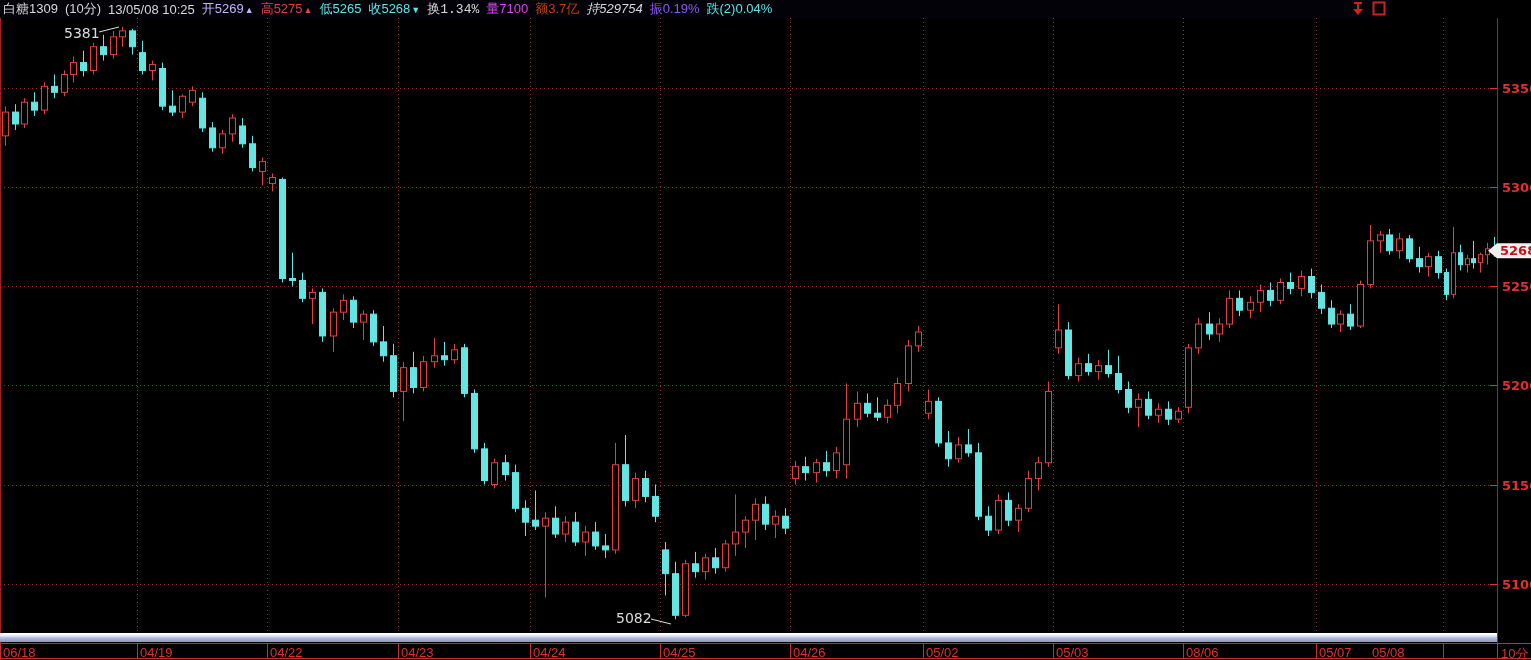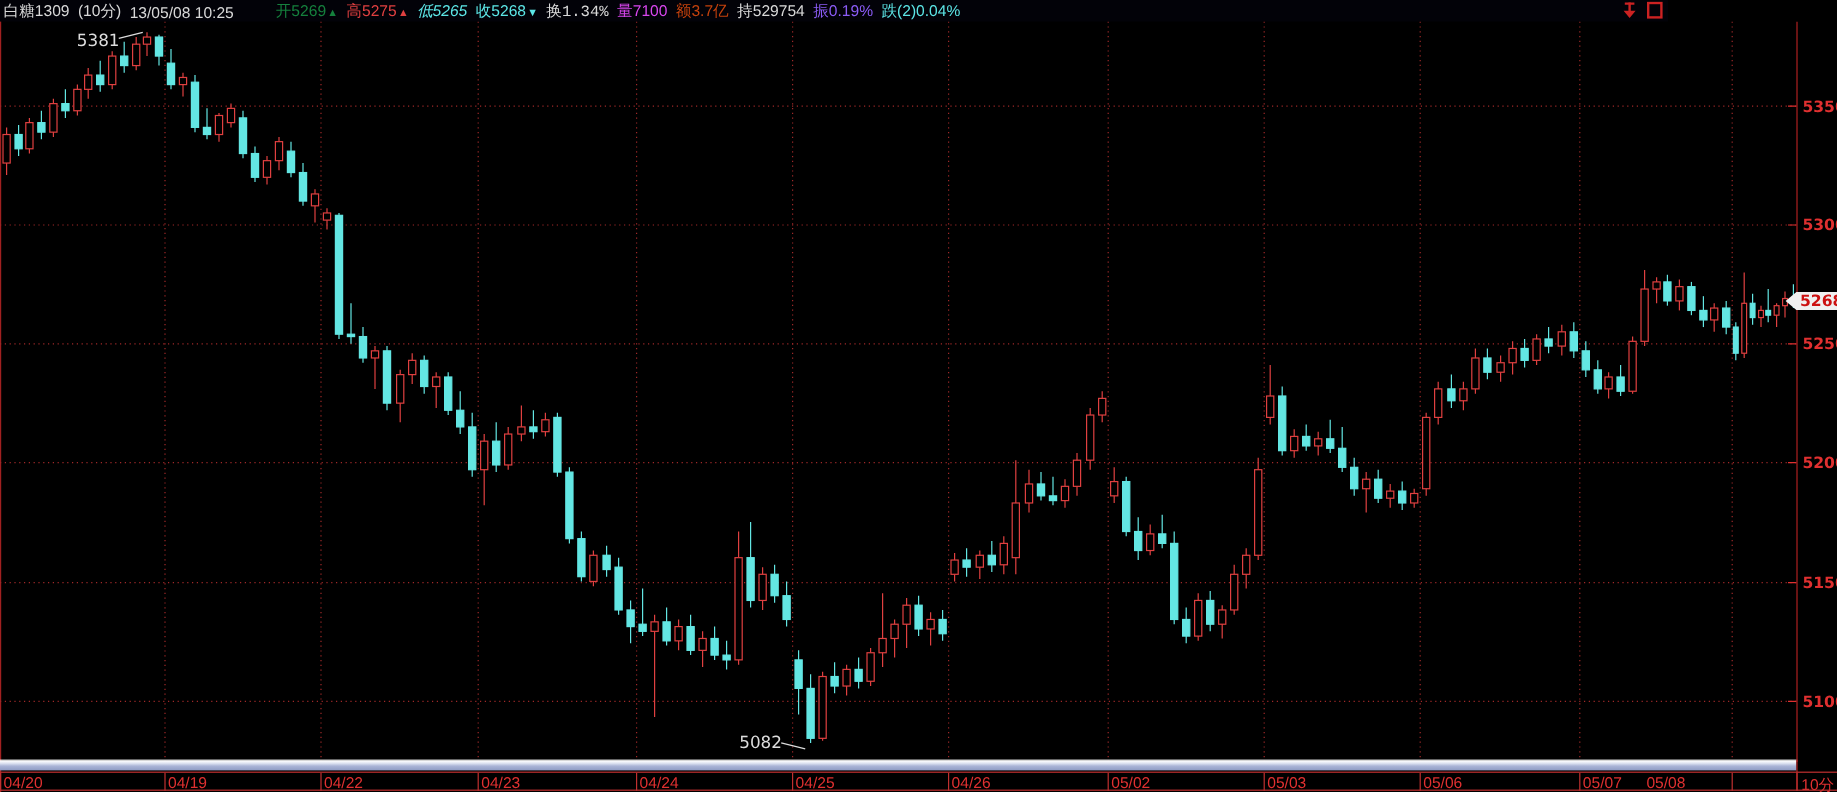--- a/index.html
+++ b/index.html
@@ -1,19 +1,19 @@
 <!DOCTYPE html>
 <html><head>
 <meta charset="utf-8">
 <style>
   html,body{margin:0;padding:0;background:#000;}
   body{width:1531px;height:660px;position:relative;overflow:hidden;
        font-family:"Liberation Sans","DejaVu Sans",sans-serif;}
   .hdr{position:absolute;top:0;left:0;width:1390px;height:18px;background:#020208;
-       display:flex;align-items:flex-end;font-size:13px;white-space:nowrap;padding-left:3px;box-sizing:border-box;}
+       display:flex;align-items:center;font-size:13px;white-space:nowrap;padding-left:3px;box-sizing:border-box;}
   .hdr .sp{margin-right:7px;}
   .hdr .arrow{font-size:9px;margin-left:1px;}
   .hdr-icons{position:absolute;right:4px;top:1px;display:flex;gap:7px;align-items:center;}
   .plot{position:absolute;top:18px;left:0;}
   .scrollbar{position:absolute;top:633px;left:0;width:1497px;height:8px;
        background:linear-gradient(180deg,#ffffff 0%,#dfe4f2 25%,#aab4d6 55%,#8f9cc4 100%);
        border-top:1px solid #ffffff;box-sizing:content-box;}
   .date-axis{position:absolute;top:643px;left:0;width:1531px;height:15px;
        border-top:1px solid #c03030;}
   .date-axis .dlabel{position:absolute;top:1px;font-size:13px;color:#e03030;}
@@ -26,28 +26,28 @@
 </head>
 <body>
 
 <div class="left-border"></div>
 
 <div class="hdr">
   <span class="sp" style="color:#d8d8d8">白糖1309</span>
   <span class="sp" style="color:#d8d8d8">(10分)</span>
   <span class="sp" style="color:#d8d8d8">13/05/08 10:25</span>
   <span id="quote-items" style="display:flex">
-      <span class="sp" style="color: #15803d; margin-left: 28px;"><span>开5269</span><span class="arrow">▲</span></span>
+      <span class="sp" style="color: #c4b5fd;"><span>开5269</span><span class="arrow">▲</span></span>
       <span class="sp" style="color: rgb(224, 64, 64);"><span>高5275</span><span class="arrow">▲</span></span>
-      <span class="sp" style="color: rgb(92, 230, 230); font-style: italic;"><span>低5265</span></span>
+      <span class="sp" style="color: rgb(92, 230, 230);"><span>低5265</span></span>
       <span class="sp" style="color: rgb(92, 230, 230);"><span>收5268</span><span class="arrow">▼</span></span>
       <span class="sp" style="color: rgb(216, 216, 216); font-family: Liberation Mono, monospace;"><span>换1.34%</span></span>
       <span class="sp" style="color: #d946ef;"><span>量7100</span></span>
       <span class="sp" style="color: #c2410c;"><span>额3.7亿</span></span>
-      <span class="sp" style="color: rgb(216, 216, 216);"><span>持529754</span></span>
+      <span class="sp" style="color: rgb(216, 216, 216); font-style: italic;"><span>持529754</span></span>
       <span class="sp" style="color: #8b5cf6;"><span>振0.19%</span></span>
       <span class="sp" style="color: rgb(92, 230, 230);"><span>跌(2)0.04%</span></span>
     </span>
   <span class="hdr-icons">
     <svg width="14" height="15">
       <line x1="7" y1="1" x2="7" y2="9" stroke="#cc2222" stroke-width="2"></line>
       <polygon points="2,8 12,8 7,14" fill="#cc2222"></polygon>
       <line x1="3" y1="2" x2="11" y2="2" stroke="#cc2222" stroke-width="2"></line>
     </svg>
     <svg width="14" height="15">
@@ -396,39 +396,39 @@
     <text x="616" y="605" fill="#dddddd" font-size="14">5082</text>
     <line x1="651" y1="601" x2="671" y2="606" stroke="#dddddd"></line>
     <polygon points="1488,232.7675 1497,225.2675 1531,225.2675 1531,240.2675 1497,240.2675" fill="#f0f0f0"></polygon>
     <text x="1500" y="237.2675" fill="#cc1111" font-size="13" font-weight="700">5268</text>
   </svg>
 
 <div class="scrollbar"></div>
 <div class="axis-line-ext"></div>
 
 <div class="date-axis" id="date-axis">
-    <span class="dlabel" style="left: 3px;">04/20</span>
+    <span class="dlabel" style="left: 3px;">06/18</span>
     <span class="vsep" style="left: 0px;"></span>
     <span class="dlabel" style="left: 140px;">04/19</span>
     <span class="vsep" style="left: 137px;"></span>
     <span class="dlabel" style="left: 270px;">04/22</span>
     <span class="vsep" style="left: 267px;"></span>
     <span class="dlabel" style="left: 401px;">04/23</span>
     <span class="vsep" style="left: 398px;"></span>
     <span class="dlabel" style="left: 533px;">04/24</span>
     <span class="vsep" style="left: 530px;"></span>
     <span class="dlabel" style="left: 663px;">04/25</span>
     <span class="vsep" style="left: 660px;"></span>
     <span class="dlabel" style="left: 793px;">04/26</span>
     <span class="vsep" style="left: 790px;"></span>
     <span class="dlabel" style="left: 926px;">05/02</span>
     <span class="vsep" style="left: 923px;"></span>
     <span class="dlabel" style="left: 1056px;">05/03</span>
     <span class="vsep" style="left: 1053px;"></span>
-    <span class="dlabel" style="left: 1186px;">05/06</span>
+    <span class="dlabel" style="left: 1186px;">08/06</span>
     <span class="vsep" style="left: 1183px;"></span>
     <span class="dlabel" style="left: 1319px;">05/07</span>
     <span class="vsep" style="left: 1316px;"></span>
     <span class="dlabel" style="left: 1372px;">05/08</span>
     <span class="vsep" style="left: 1443px;"></span>
     <span class="vsep" style="left: 1497px;"></span>
     <span class="dlabel" style="left: 1501px;">10分</span>
   </div>
 <div class="bottom-line"></div>
 

